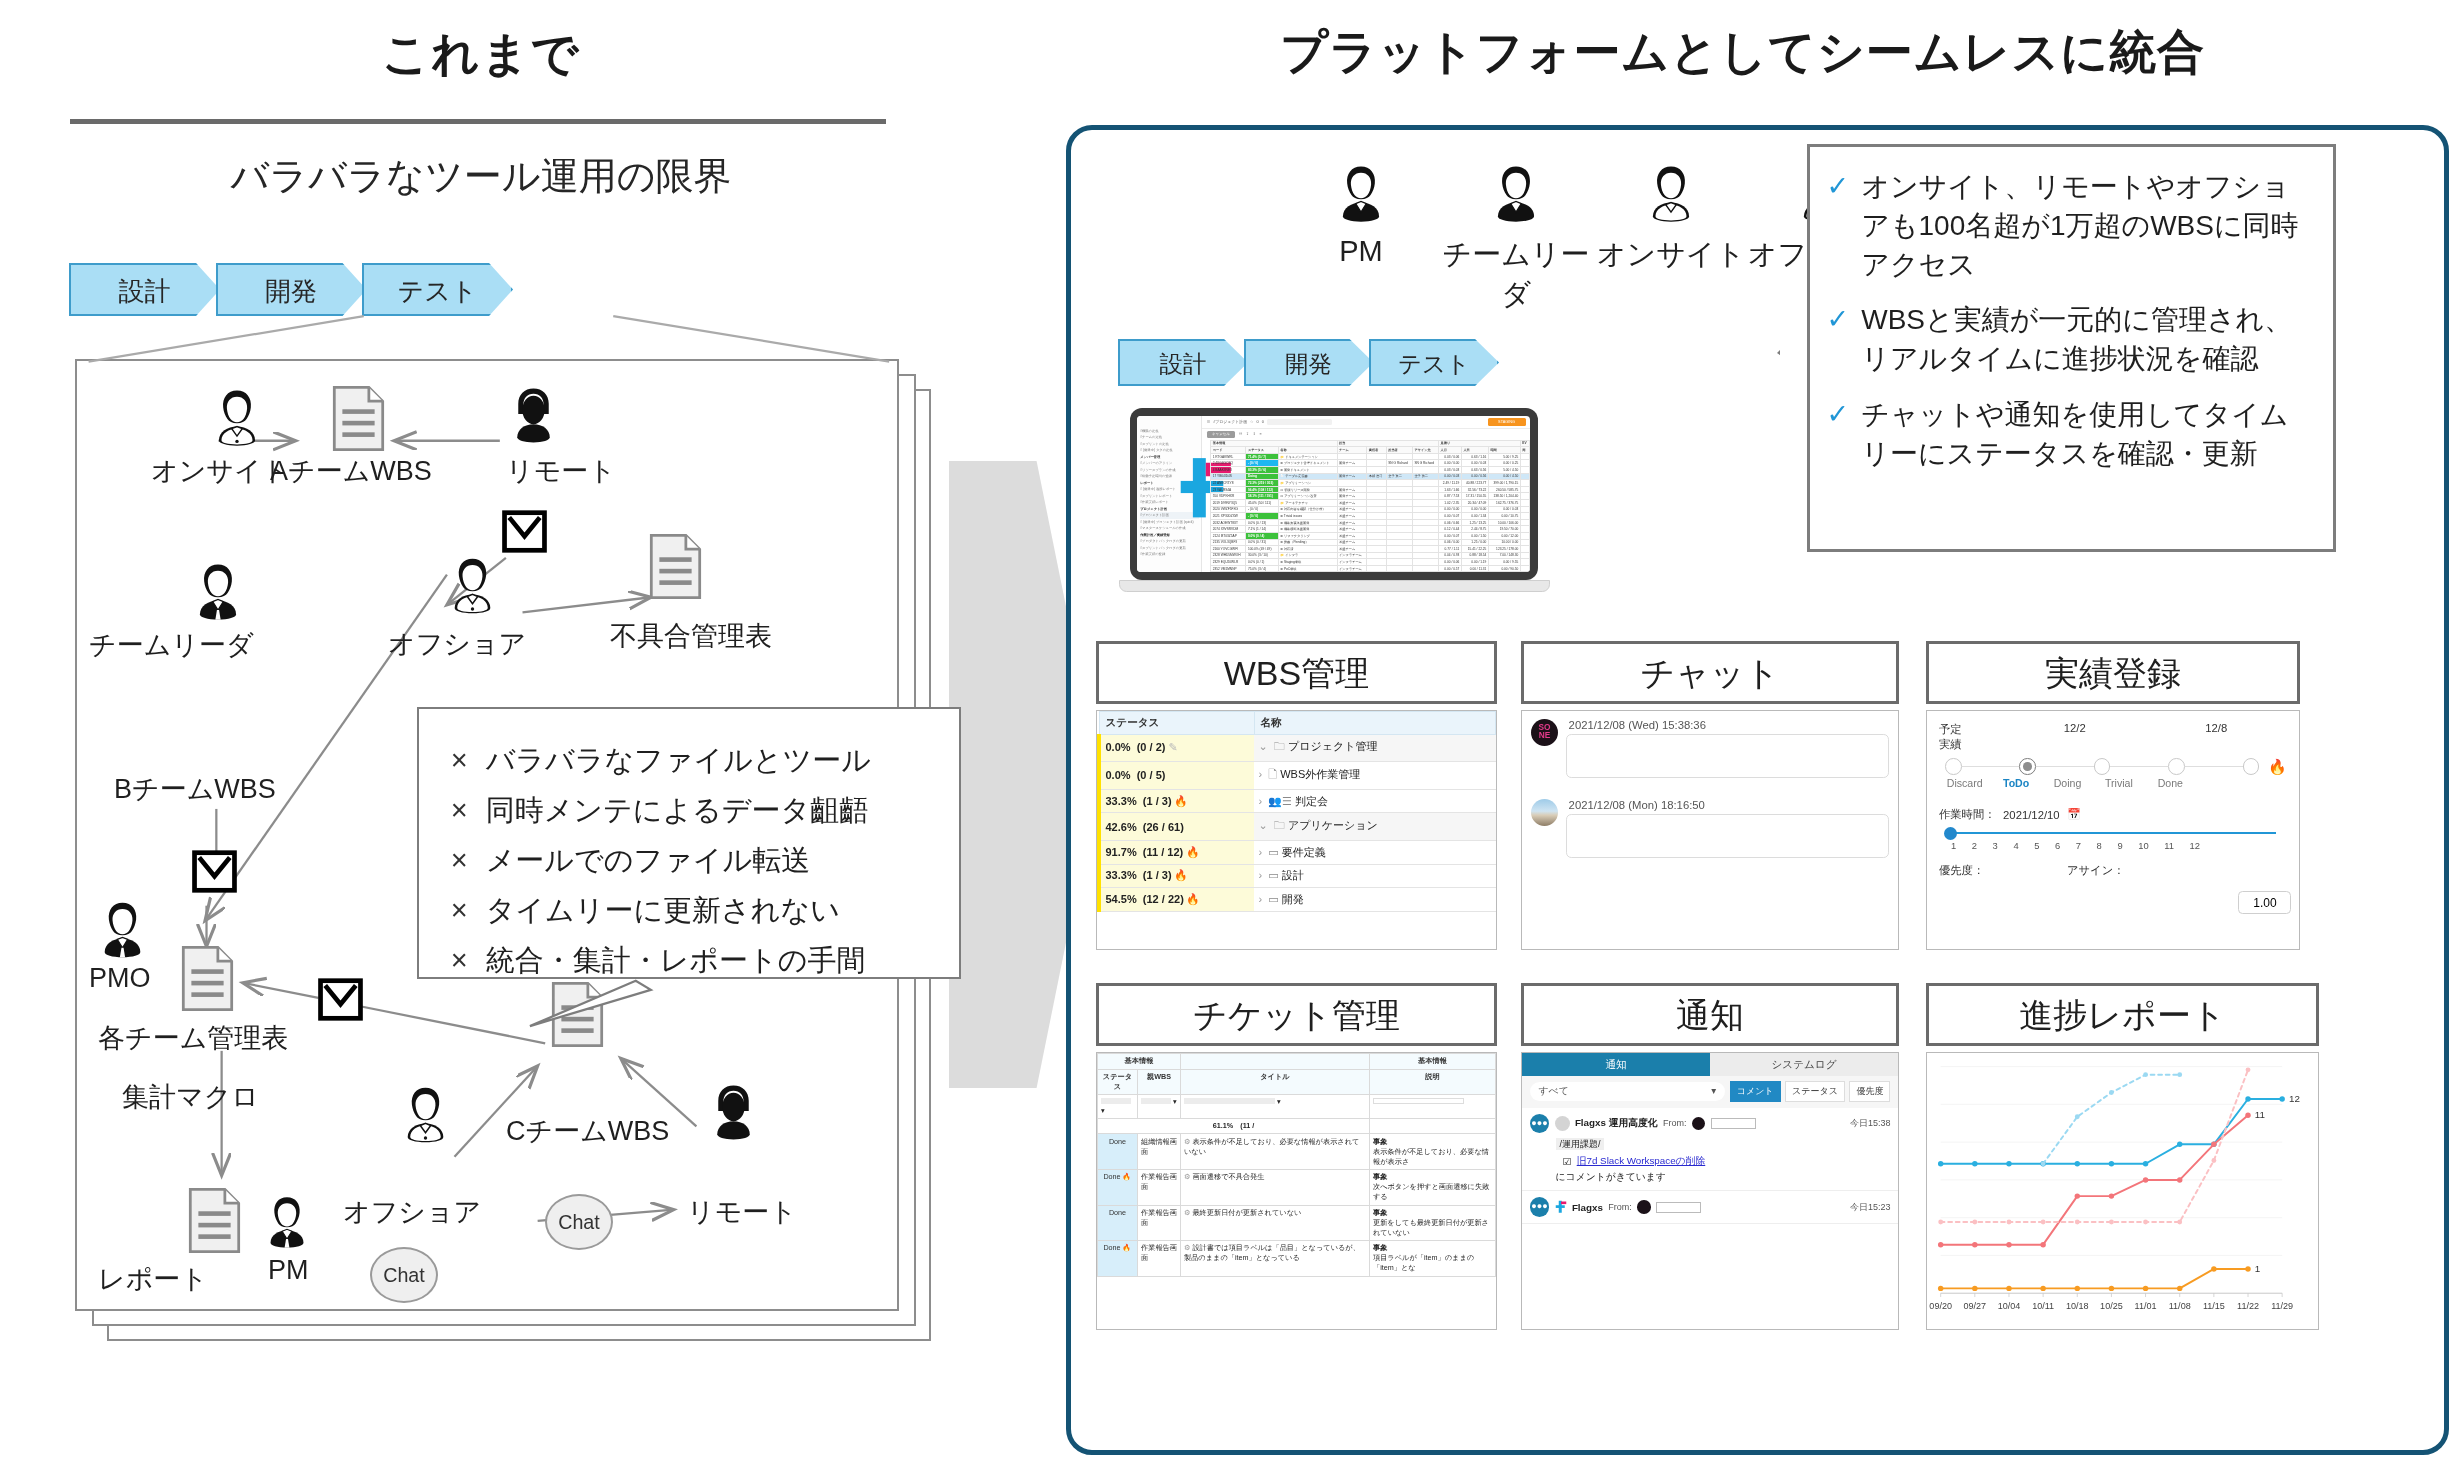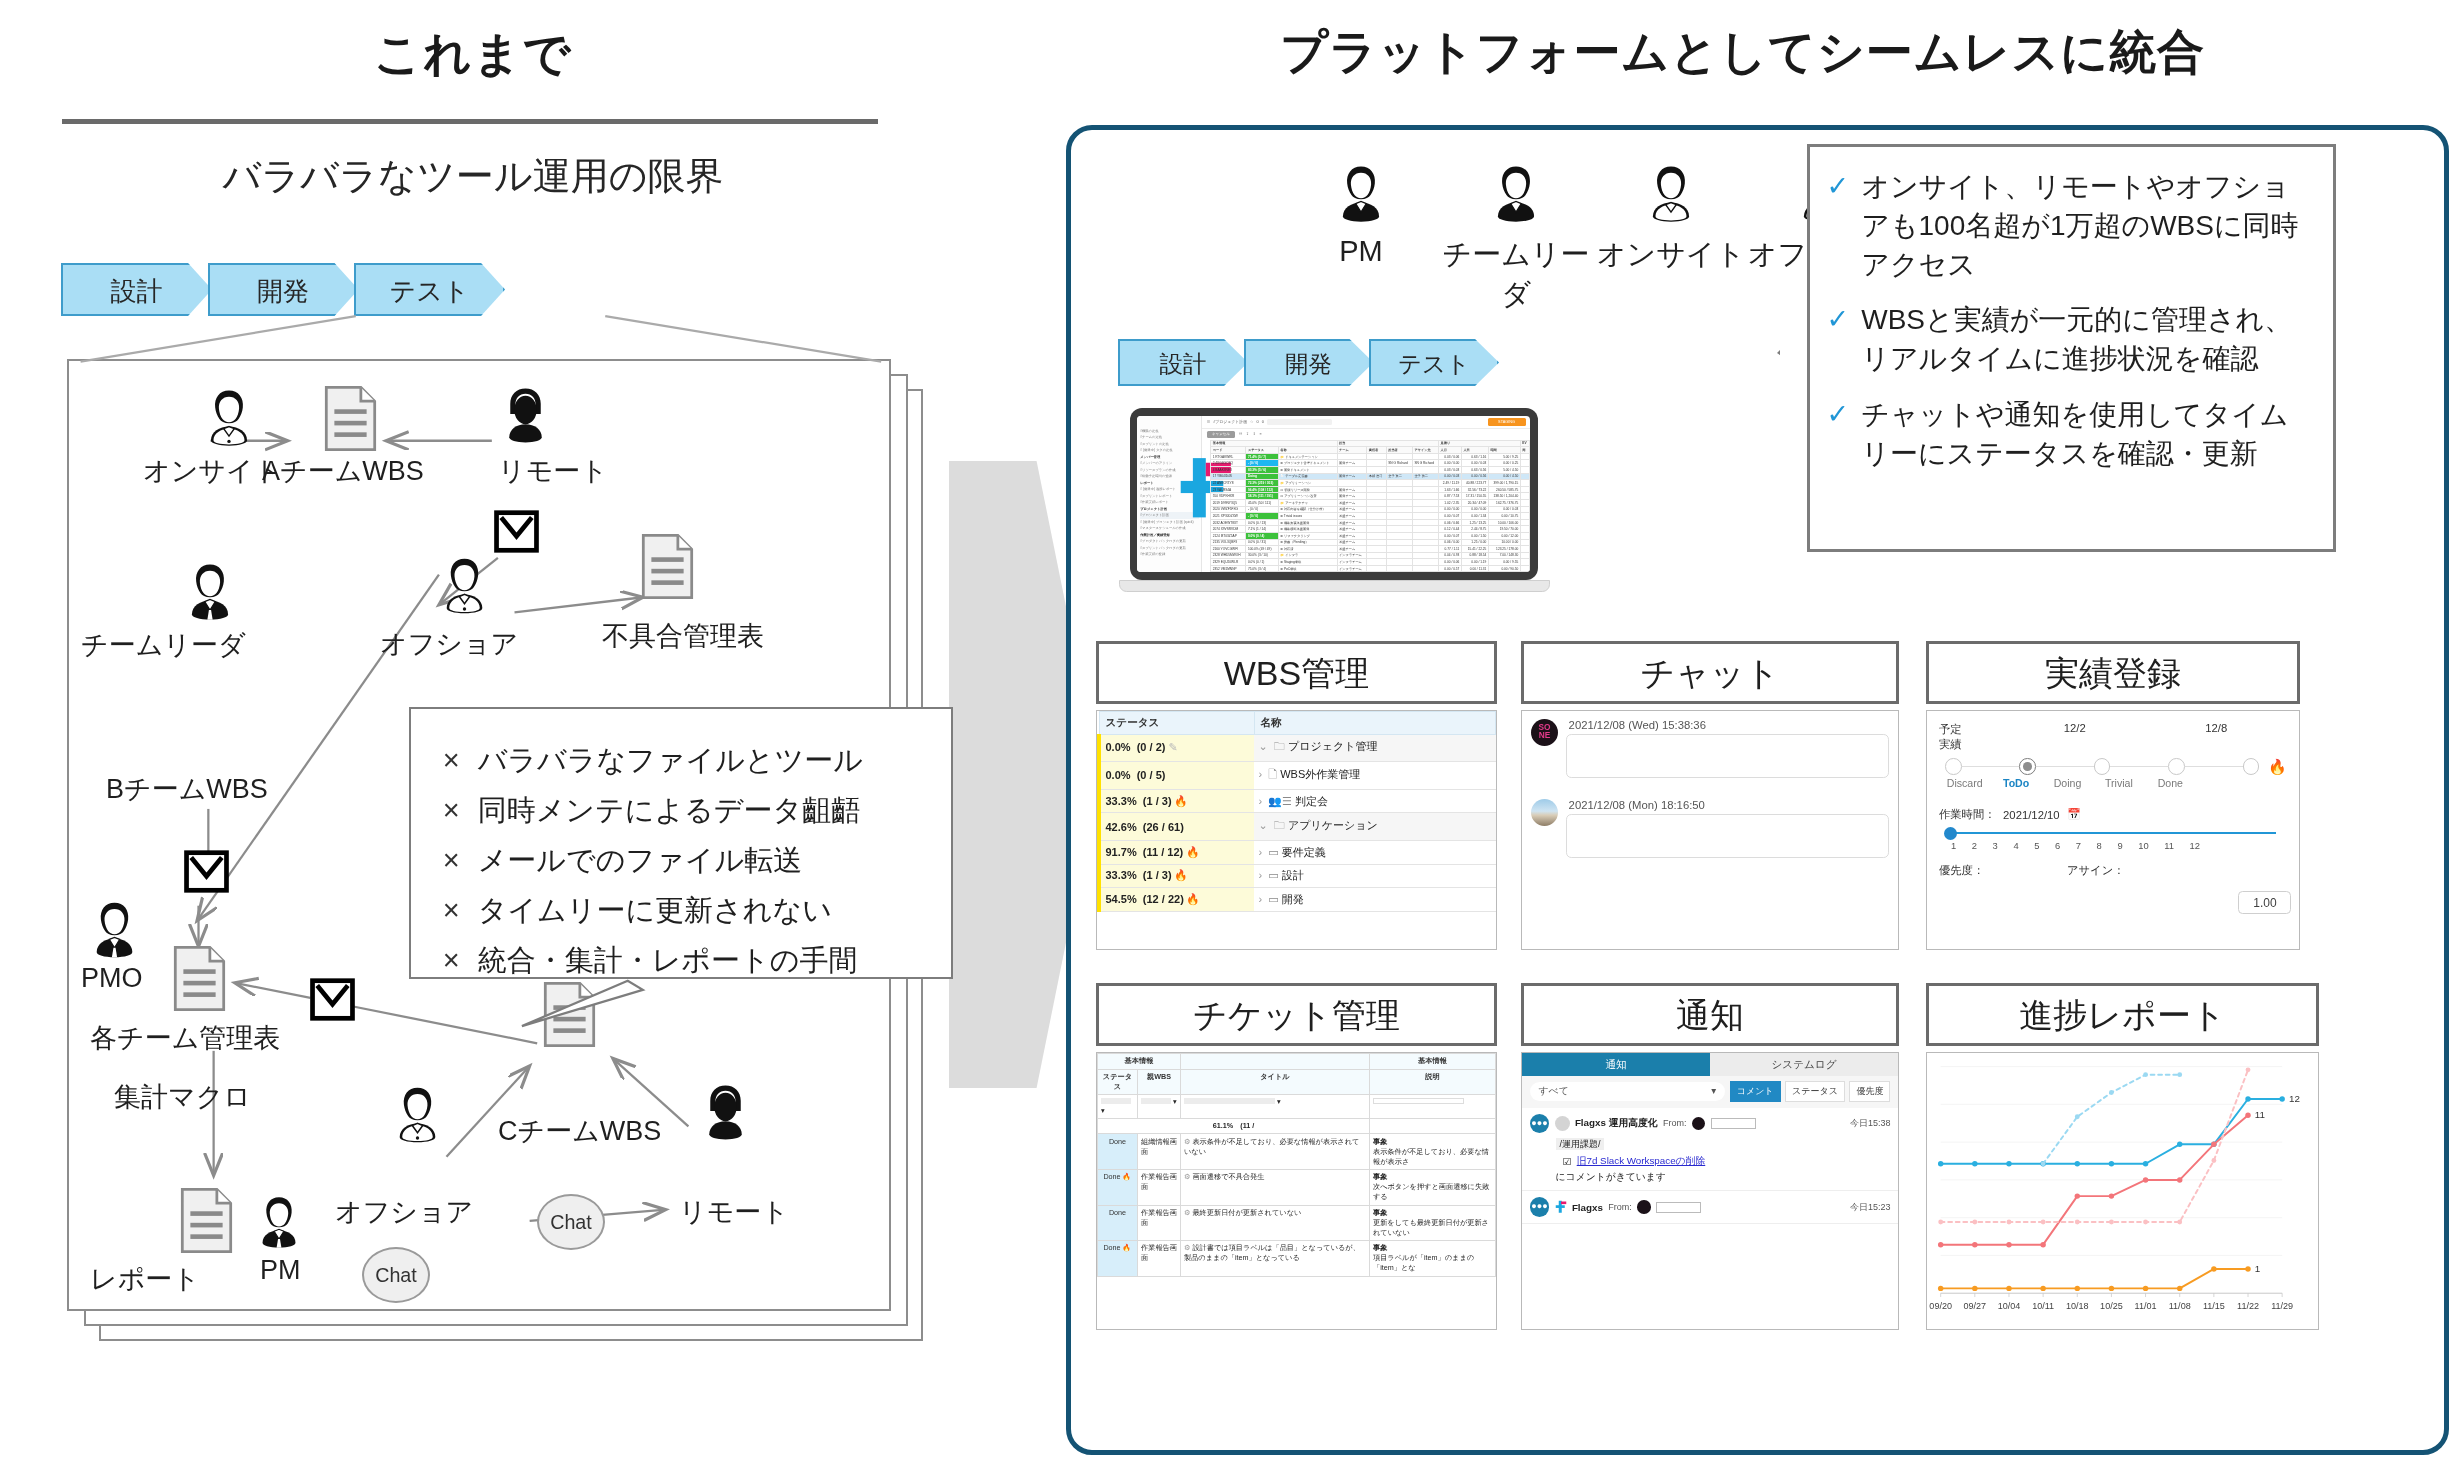--- a/index.html
+++ b/index.html
@@ -12,21 +12,21 @@
     color:#262626;
     overflow:hidden;
     position:relative;
   }
   .stage { position:absolute; inset:0; }
 
   
   .abs { position:absolute; }
 
   
-  #left-panel { position:absolute; left:8px; top:0; width:945px; height:1478px; }
+  #left-panel { position:absolute; left:16px; top:0; width:945px; height:1478px; }
 
   #left-title {
     position:absolute; left:53px; top:23px; width:824px;
     text-align:center; font-size:47px; font-weight:bold; letter-spacing:1.5px;
     color:#1a1a1a;
   }
   #left-title-rule {
     position:absolute; left:54px; top:119px; width:816px; height:4.5px;
     background:#6a6a6a;
   }
@@ -183,21 +183,21 @@
   .step-dot.on { border-color:#7d7d7d; }
   .step-dot.on:after{content:""; position:absolute; inset:3px; border-radius:50%; background:#8d8d8d;}
   .step-line { height:1.5px; background:#dedede; flex:1; }
   .step-names { display:flex; margin-left:0px; }
   .step-names span { flex:1; text-align:center; font-size:10.6px; color:#7a7a7a; }
   .step-names span.cur { color:#1b85c4; font-weight:bold; }
   .slider { position:relative; height:12px; margin:4.5px 3px 0 3px; }
   .slider-line{ position:absolute; left:10.6px; right:7.6px; top:5.3px; height:2.3px; background:#2196d6; }
   .slider-knob{ position:absolute; left:1.5px; top:0; width:13.6px; height:13.6px; border-radius:50%; background:#2288cc;}
   .slider-ticks{ display:flex; justify-content:space-between; font-size:9.4px; color:#555; margin:1.5px 6px 0 12px;}
-  .val-box{ position:absolute; right:7.6px; bottom:26px; width:53px; height:23px; border:0.8px solid #cfcfcf; border-radius:4.5px; font-size:12px; color:#404040; text-align:center; line-height:23px; }
+  .val-box{ position:absolute; right:7.6px; bottom:26px; width:53px; height:23px; border:0.8px solid #cfcfcf; border-radius:4.5px; font-size:12px; color:#000000; text-align:center; line-height:23px; }
 
   
   .tk { width:100%; border-collapse:collapse; font-size:7.2px; }
   .tk th,.tk td{ border:0.8px solid #dadada; padding:2.3px 3px; vertical-align:top; }
   .tk thead th{ background:#f4fbfe; font-weight:bold; color:#333; }
   .tk .grp{ background:#f4fbfe; font-weight:bold; }
   .tk .stc{ background:#d7eefa; text-align:center; color:#333; }
   .tk .fbox{ background:#ececec; display:inline-block; height:6.8px; width:30px; }
 
   

